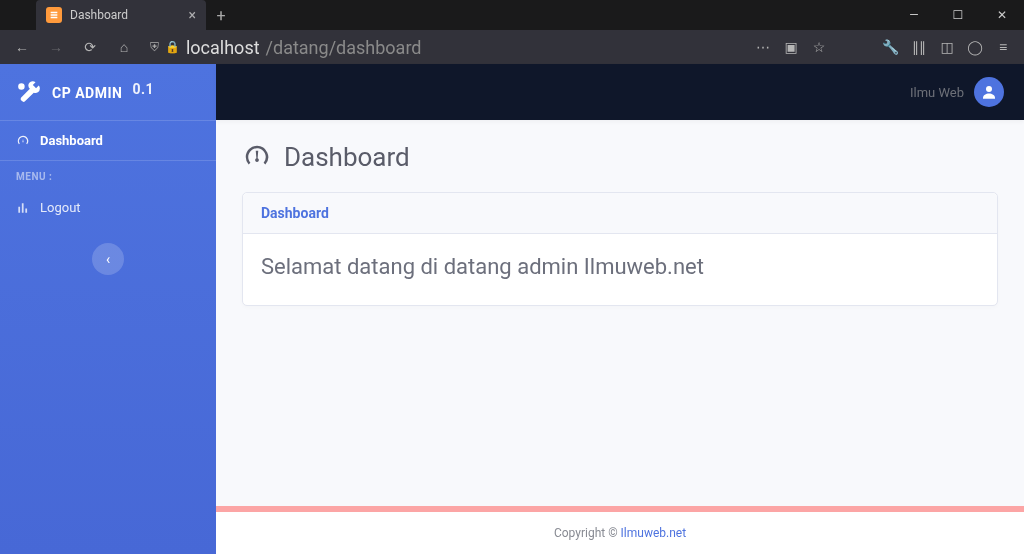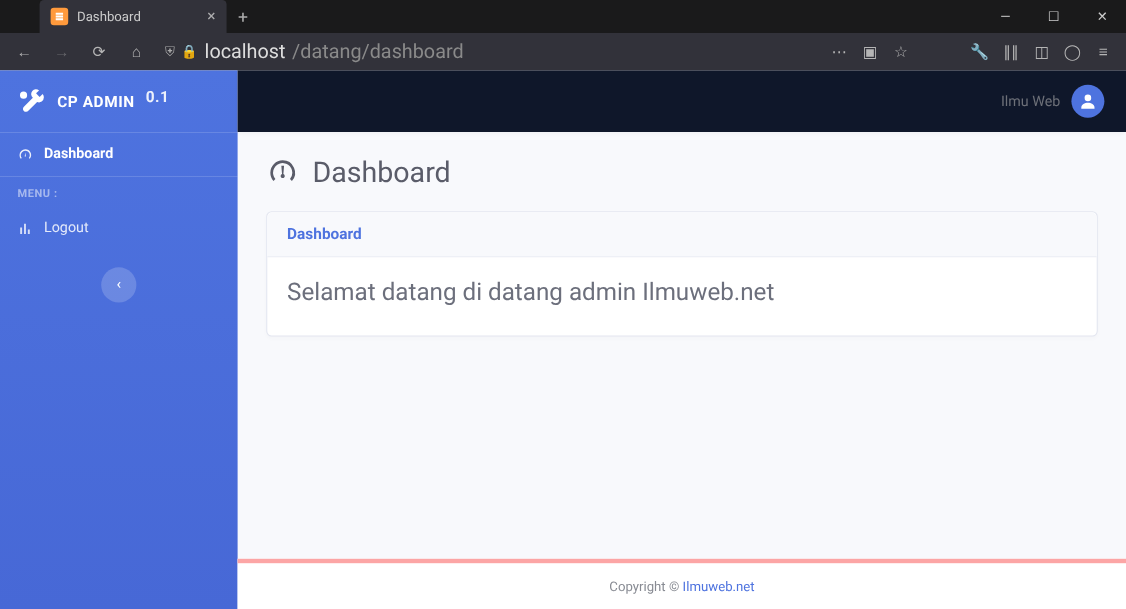--- a/index.html
+++ b/index.html
@@ -51,21 +51,21 @@
   .avatar svg { width:18px;height:18px; fill:#fff; }
 
   .content { padding: 22px 26px; flex:1; }
   .page-title { display:flex; align-items:center; gap:12px; color:#5a5c69; font-size: 26px; margin-bottom: 20px; }
   .page-title svg { width:30px;height:30px; fill:#5a5c69; }
 
   .card { background:#fff; border:1px solid #e3e6f0; border-radius:5px; box-shadow: 0 2px 4px rgba(0,0,0,.02); }
   .card-header { padding: 12px 18px; border-bottom:1px solid #e3e6f0; color:#4e73df; font-weight:700; font-size:14px; background:#f8f9fc; border-radius:5px 5px 0 0; }
   .card-body { padding: 20px 18px 26px; color:#6c6f7c; font-size: 22px; }
 
-  .footer { text-align:center; padding: 14px; font-size: 12px; color:#888b93; background:#fff; border-top:4px solid #fca5a5; }
+  .footer { text-align:center; padding: 14px; font-size: 12px; color:#888b93; background:#fff; border-top:6px solid #fca5a5; }
   .footer a { color:#4e73df; text-decoration:none; }
 </style>
 </head>
 <body>
 
 <div class="titlebar">
   <div class="tab">
     <span class="favicon">
       <svg viewBox="0 0 24 24">
           <path d="M4 4h16v4H4zM4 10h16v4H4zM4 16h16v4H4z"></path>

